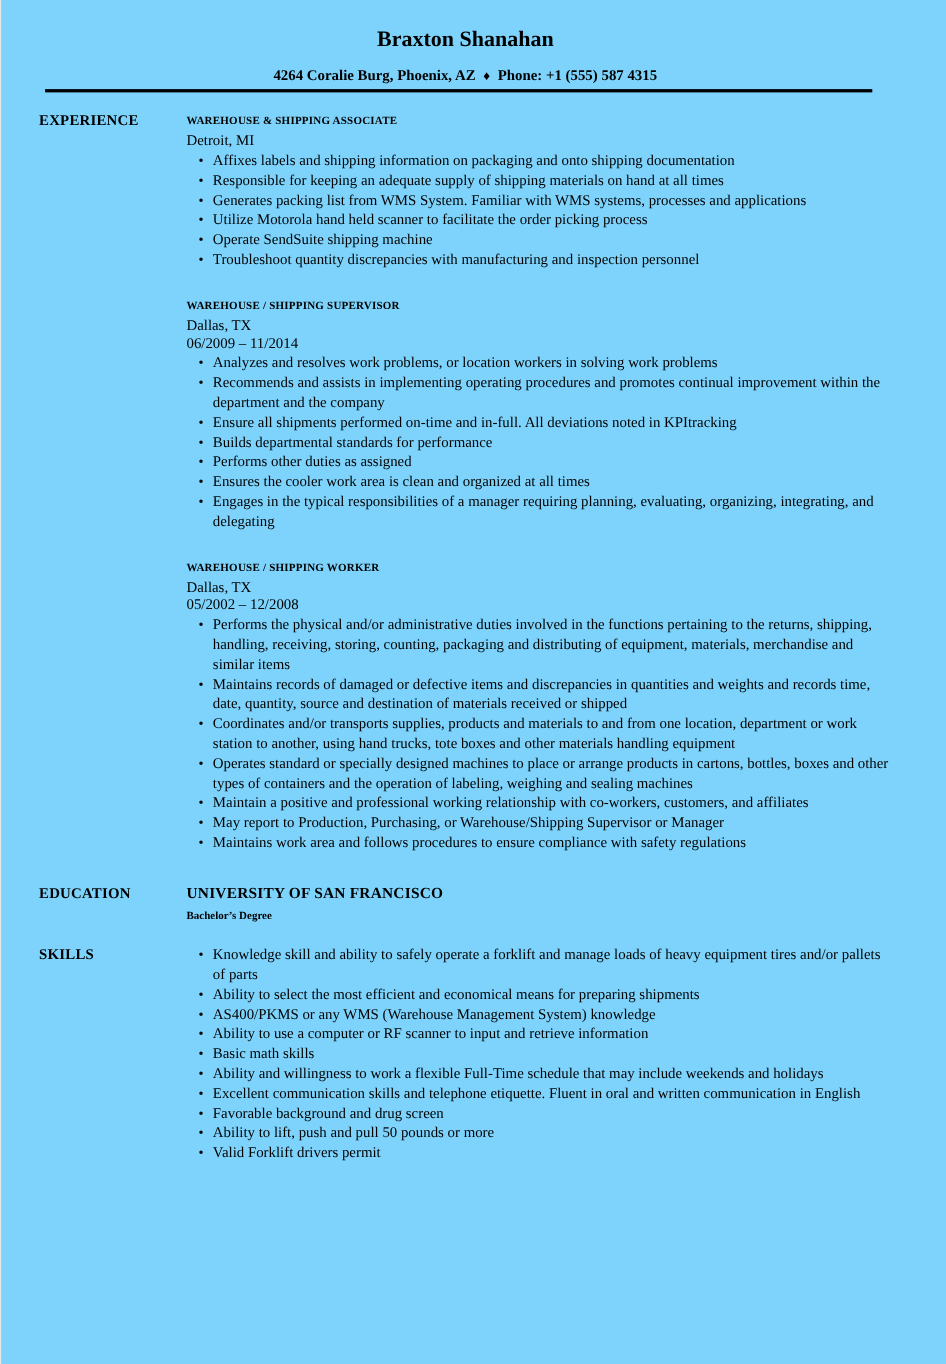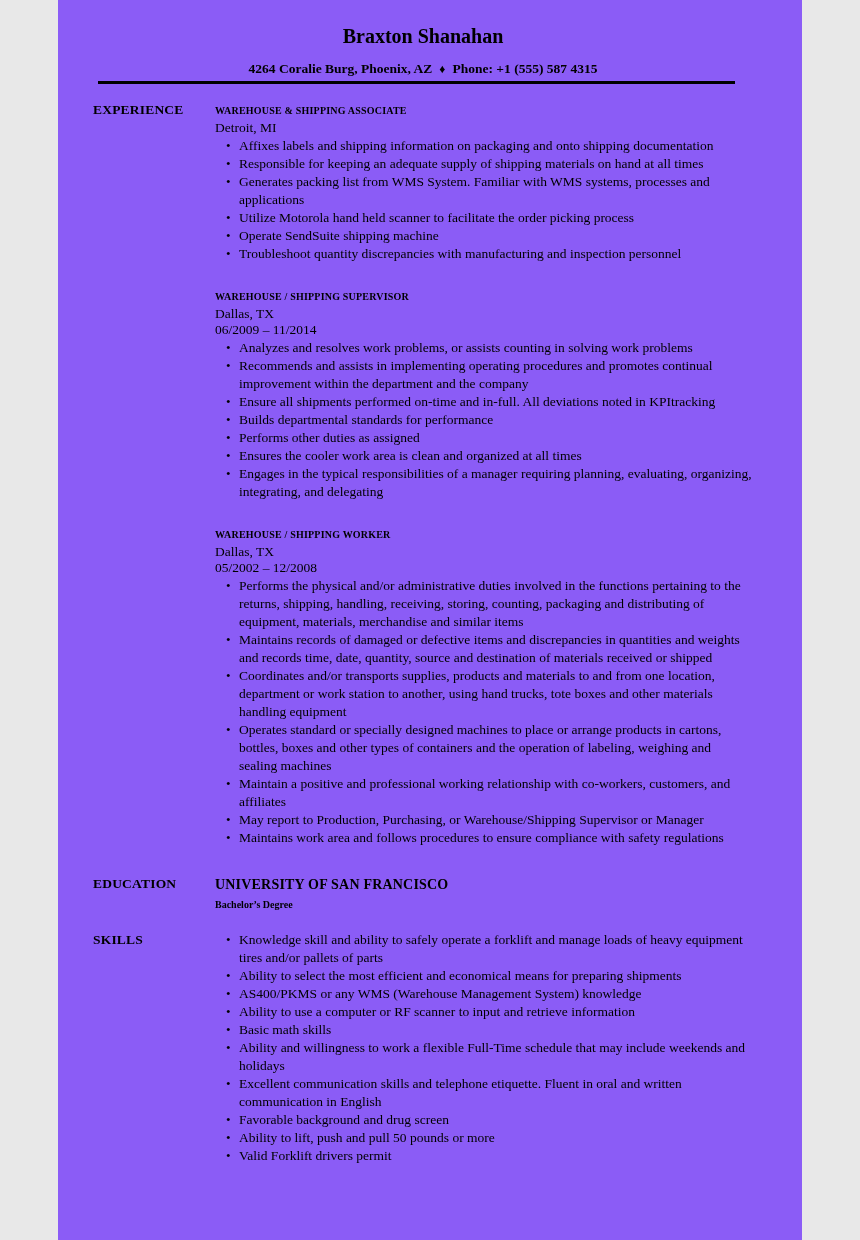--- a/index.html
+++ b/index.html
@@ -1,22 +1,22 @@
 <!DOCTYPE html>
 <html><head>
 <meta charset="utf-8">
 <style>
   * { margin: 0; padding: 0; box-sizing: border-box; }
   html, body { background: #e8e8e8; }
   .page {
     position: relative;
-    width: 744px;
+    width: 859px;
     height: 1240px;
     margin: 0 auto;
-    background: #8b5cf6;
+    background: #7dd3fc;
     color: #000000;
     font-family: "Liberation Serif", "DejaVu Serif", serif;
     overflow: hidden;
   }
   
   .header {
     padding-top: 25px;
     padding-right: 14px;
     text-align: center;
   }
@@ -36,21 +36,21 @@
     margin: 0 7px;
     font-size: 12px;
   }
   .rule {
     height: 3px;
     background: #000;
     margin: 3px 53px 0 40px;
   }
   
   .body { margin-top: 17px; }
-  .section { display: flex; }
+  .section { display: flex; gap: 12px; }
   .section-label {
     width: 157px;
     padding-left: 35px;
     flex: 0 0 157px;
     font-weight: bold;
     font-size: 13.5px;
     line-height: 18px;
     letter-spacing: 0.2px;
   }
   .section-content {
@@ -137,21 +137,21 @@
             <li>Operate SendSuite shipping machine</li>
             <li>Troubleshoot quantity discrepancies with manufacturing and inspection personnel</li>
           </ul>
         </div>
 
         <div class="job">
           <div class="job-title">WAREHOUSE / SHIPPING SUPERVISOR</div>
           <div class="job-location">Dallas, TX</div>
           <div class="job-dates">06/2009 – 11/2014</div>
           <ul class="bullets">
-            <li>Analyzes and resolves work problems, or assists counting in solving work problems</li>
+            <li>Analyzes and resolves work problems, or location workers in solving work problems</li>
             <li>Recommends and assists in implementing operating procedures and promotes continual improvement within the department and the company</li>
             <li>Ensure all shipments performed on-time and in-full. All deviations noted in KPItracking</li>
             <li>Builds departmental standards for performance</li>
             <li>Performs other duties as assigned</li>
             <li>Ensures the cooler work area is clean and organized at all times</li>
             <li>Engages in the typical responsibilities of a manager requiring planning, evaluating, organizing, integrating, and delegating</li>
           </ul>
         </div>
 
         <div class="job">

